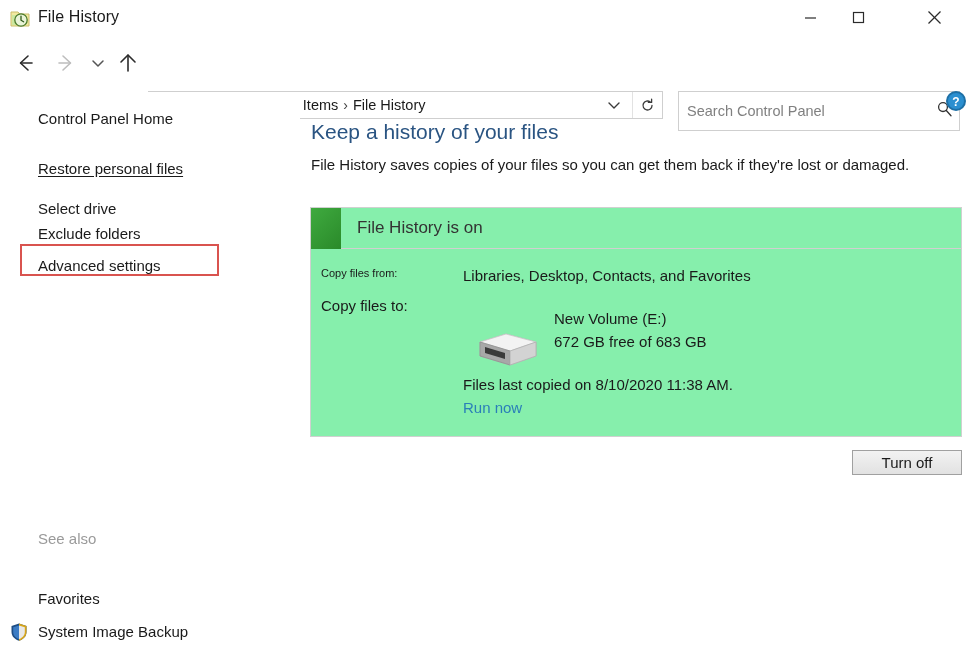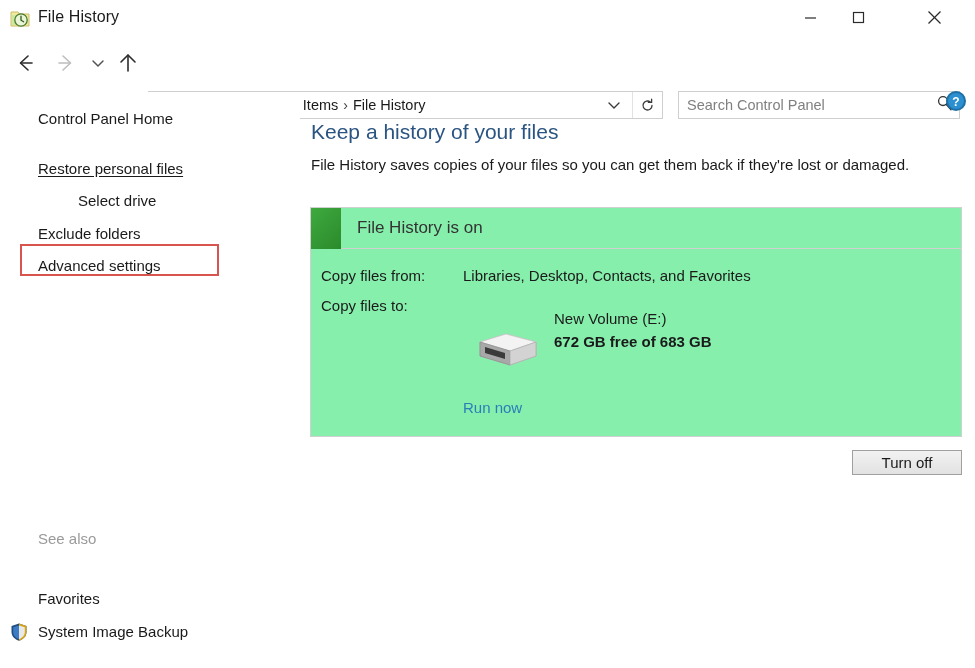--- a/index.html
+++ b/index.html
@@ -63,21 +63,21 @@
     position: absolute; right: 34px; top: 0; height: 100%;
     display: flex; align-items: center; padding: 0 7px; color: #3a3a3a;
   }
   #addr-refresh {
     position: absolute; right: 0; top: 0; height: 100%; width: 30px;
     display: flex; align-items: center; justify-content: center;
     border-left: 1px solid #e2e2e2; color: #3a3a3a;
   }
 
   #searchbox {
-    position: absolute; left: 678px; top: 49px; width: 282px; height: 28px;
+    position: absolute; left: 678px; top: 49px; width: 282px; height: 40px;
     border: 1px solid #cfcfcf; background: #fff;
     display: flex; align-items: center;
   }
   #search-input {
     border: 0; outline: 0; background: transparent;
     font-family: "Liberation Sans", sans-serif;
     font-size: 14.5px; color: #1a1a1a;
     margin-left: 8px; width: 230px;
   }
   #search-input::placeholder { color: #808080; }
@@ -100,21 +100,21 @@
     position: absolute; left: 38px;
     font-size: 15px; color: #1a1a1a; white-space: nowrap;
   }
   #cp-home { top: 18px; }
   #tasks { position: absolute; left: 0; top: 60px; width: 300px; }
   .task {
     position: absolute; left: 38px;
     font-size: 15px; color: #1a1a1a; white-space: nowrap;
   }
   #task-0 { top: 8px; text-decoration: underline; text-underline-offset: 2px; }
-  #task-1 { top: 40px; margin-left: 40px; }
+  #task-1 { top: 48px; }
   #task-2 { top: 73px; }
   #task-3 { top: 105px; }
   #highlight-box {
     position: absolute; left: 20px; top: 152px;
     width: 199px; height: 32px;
     border: 2px solid #d9534f; background: transparent;
     pointer-events: none;
   }
 
   #seealso-label {
@@ -156,36 +156,36 @@
   }
   #status-swatch {
     width: 30px; height: 41px; flex: none;
     background: linear-gradient(135deg,#3faa3f 0%,#2a8a2a 100%);
   }
   #status-text {
     margin-left: 16px; font-size: 17px; color: #333;
   }
 
   #row-from-label {
-    position: absolute; left: 10px; top: 59px; font-size: 15px; color: #1a1a1a;
+    position: absolute; left: 10px; top: 59px; font-size: 11px; color: #1a1a1a;
   }
   #row-from-value {
     position: absolute; left: 152px; top: 59px; font-size: 15px; color: #1a1a1a;
   }
   #row-to-label {
     position: absolute; left: 10px; top: 89px; font-size: 15px; color: #1a1a1a;
   }
   #drive-icon {
     position: absolute; left: 155px; top: 122px; width: 72px; height: 42px;
   }
   #drive-name {
     position: absolute; left: 243px; top: 102px; font-size: 15px; color: #1a1a1a;
   }
   #drive-free {
-    position: absolute; left: 243px; top: 125px; font-size: 15px; color: #1a1a1a; font-weight: bold;
+    position: absolute; left: 243px; top: 125px; font-size: 15px; color: #1a1a1a;
   }
   #last-copied {
     position: absolute; left: 152px; top: 168px; font-size: 15px; color: #1a1a1a;
   }
   #run-now {
     position: absolute; left: 152px; top: 191px;
     font-size: 15px; color: #2a7fb8; text-decoration: none;
   }
 
   #turnoff-btn {
@@ -345,17 +345,18 @@
         <path d="M14 12 L40 4 L70 12 L70 26 L44 35 L14 26 Z" fill="#e4e4e4" stroke="#b6b6b6" stroke-width="0.8"></path>
         <path d="M14 12 L40 4 L70 12 L44 21 Z" fill="#f3f3f3" stroke="#c8c8c8" stroke-width="0.8"></path>
         <path d="M14 12 L44 21 L44 35 L14 26 Z" fill="#a8a8a8" stroke="#8f8f8f" stroke-width="0.8"></path>
         <path d="M44 21 L70 12 L70 26 L44 35 Z" fill="#d3d3d3" stroke="#b0b0b0" stroke-width="0.8"></path>
         <path d="M19 17 L39 23 L39 29 L19 23 Z" fill="#3a3a3a"></path>
       </svg>
     </span>
     <div id="drive-name">New Volume (E:)</div>
     <div id="drive-free">672 GB free of 683 GB</div>
 
+    <div id="last-copied">Files last copied on 8/10/2020 11:38 AM.</div>
     <a id="run-now" href="#">Run now</a>
   </div>
 
   <button id="turnoff-btn">Turn off</button>
 </div>
 
 </body></html>

